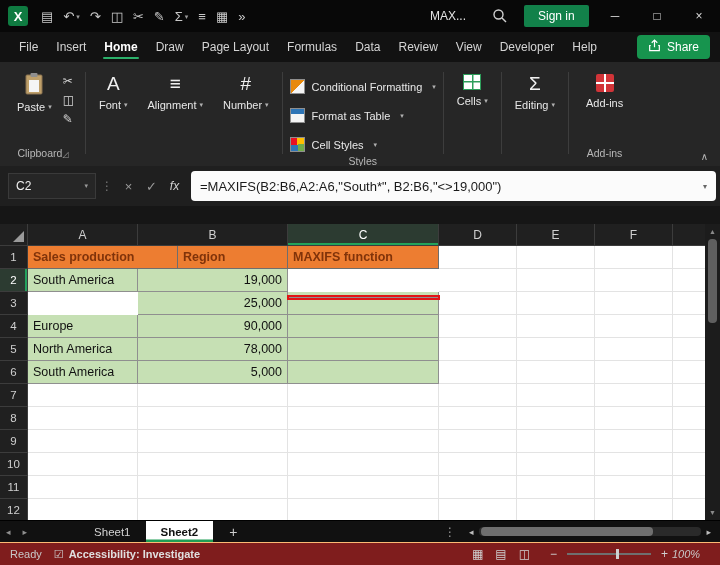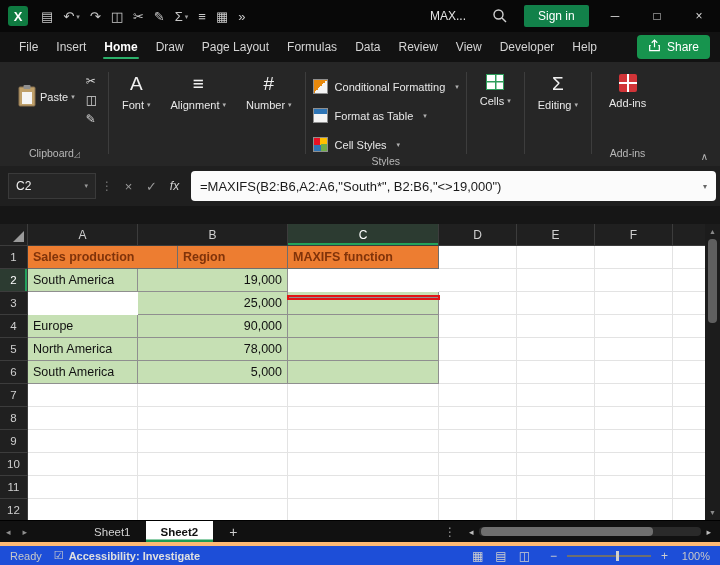--- a/index.html
+++ b/index.html
@@ -36,21 +36,21 @@
     padding:4px 11px; display:flex; gap:6px; align-items:center; }
   
   .ribbon { position:absolute; top:62px; left:0; right:0; height:104px; background:#262626;
     display:flex; align-items:stretch; padding:0 4px; color:#e8e8e8; }
   .rdiv { width:1px; background:#3d3d3d; margin:10px 3px 12px; }
   .rgroup { display:flex; flex-direction:column; align-items:center; padding:6px 4px 2px; }
   .glabel { margin-top:auto; font-size:10.5px; color:#b8b8b8; padding-bottom:5px;
     display:flex; gap:0; align-items:flex-end; white-space:nowrap; }
   .launcher { font-size:8px; color:#9a9a9a; }
   .clip-row { display:flex; }
-  .paste-btn { display:flex; align-items:center; gap:3px; padding:4px 9px; font-size:11px; }
+  .paste-btn { display:flex; flex-direction:column; align-items:center; gap:3px; padding:4px 9px; font-size:11px; }
   .clip-minis { display:flex; flex-direction:column; gap:7px; padding:7px 4px 0 2px;
     color:#d9d9d9; font-size:12px; line-height:1; }
   .chev { font-size:7px; color:#b0b0b0; margin-left:3px; }
   .collapsed-wrap { display:flex; }
   .rbn-drop { display:flex; flex-direction:column; align-items:center; gap:5px; padding:12px 10px 0; font-size:11px; }
   .rbn-ico { font-size:19px; line-height:20px; color:#f0f0f0; }
   .rbn-lab { display:flex; align-items:center; white-space:nowrap; }
   .styles-rows { display:flex; flex-direction:column; gap:8px; padding-top:8px; }
   .sty-row { display:flex; align-items:center; gap:7px; font-size:11px; height:21px; white-space:nowrap; }
   .sty-ico { width:15px; height:15px; border:1px solid #8f8f8f; flex:none; }
@@ -118,31 +118,31 @@
   .sheet-tab { padding:0 15px; font-size:11.5px; color:#d2d2d2; height:100%;
     display:flex; align-items:center; }
   .sheet-tab.active { background:#fff; color:#111; font-weight:bold; box-shadow:inset 0 -2.5px 0 #1f9d55; }
   .sb-add { color:#cfcfcf; margin-left:16px; font-size:14px; }
   .sb-dots { margin-left:auto; color:#9a9a9a; font-size:12px; padding:0 8px; }
   .sb-hscroll { display:flex; align-items:center; width:252px; margin-right:4px; height:100%; }
   .hs-arrow { color:#bdbdbd; font-size:9px; padding:0 5px; }
   .hs-track { flex:1; height:9px; background:#2a2a2a; border-radius:4px; position:relative; }
   .hs-thumb { position:absolute; left:2px; top:0; width:172px; height:9px; background:#6f6f6f; border-radius:4px; }
   
-  .statusbar { position:absolute; top:542px; left:0; right:0; height:23px; background:#1d4ed8;
-    display:flex; align-items:center; font-size:11px; color:#c8c8c8; border-top:4px solid #fdba74; }
+  .statusbar { position:absolute; top:542px; left:0; right:0; height:23px; background:#7f1d1d;
+    display:flex; align-items:center; font-size:11px; color:#c8c8c8; border-top:1px solid #fdba74; }
   .sb-ready { padding:0 12px 0 10px; }
   .acc { display:flex; align-items:center; gap:5px; font-weight:bold; color:#e0e0e0; }
   .acc-ico { font-size:11px; color:#cfcfcf; font-weight:normal; }
   .views { display:flex; gap:12px; margin-left:auto; font-size:12px; color:#cfcfcf; }
   .zoom { display:flex; align-items:center; margin-left:16px; }
   .zbtn { color:#cfcfcf; font-size:12px; padding:0 4px; }
   .ztrack { width:84px; height:2px; background:#6f6f6f; position:relative; margin:0 6px; }
   .zthumb { position:absolute; left:58%; top:-4px; width:3px; height:10px; background:#d0d0d0; }
-  .zpct { width:48px; text-align:right; padding-right:10px; }
+  .zpct { width:48px; text-align:left; padding-right:10px;font-style:italic; }
 </style>
 </head>
 <body>
 
 <div class="app" data-name="excel-window">
 
   <div class="titlebar" data-name="title-bar">
     <div class="excel-logo" data-name="excel-logo-icon">X</div>
     <div class="qat" id="qat-icons" data-name="quick-access-toolbar">
         <div class="qat-btn" data-name="save-icon">▤</div>

